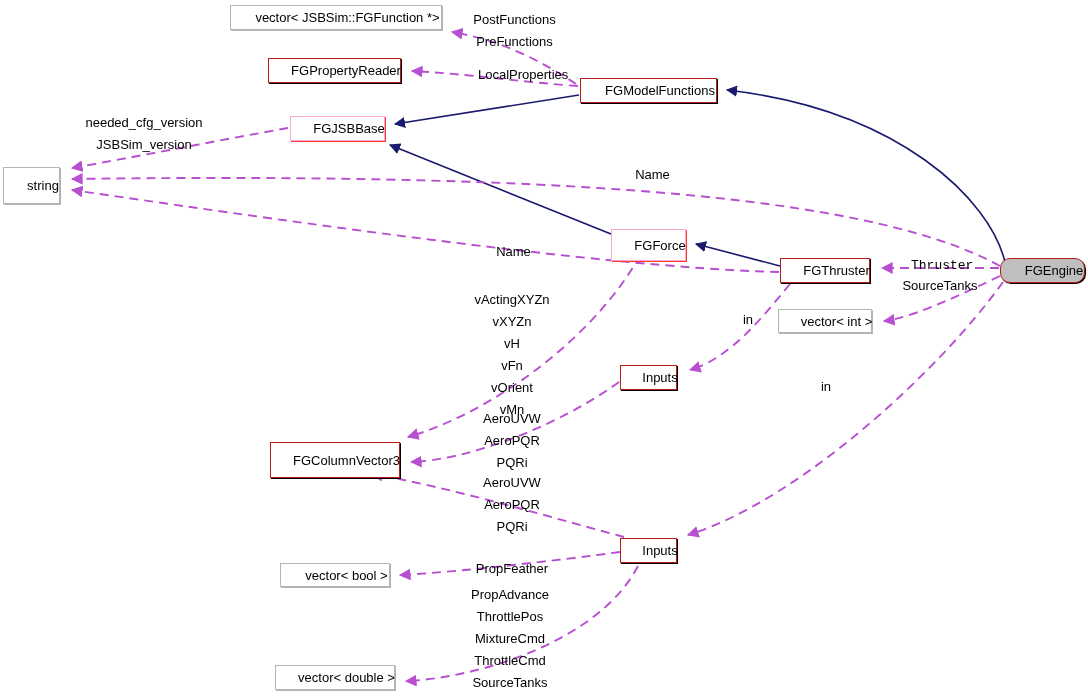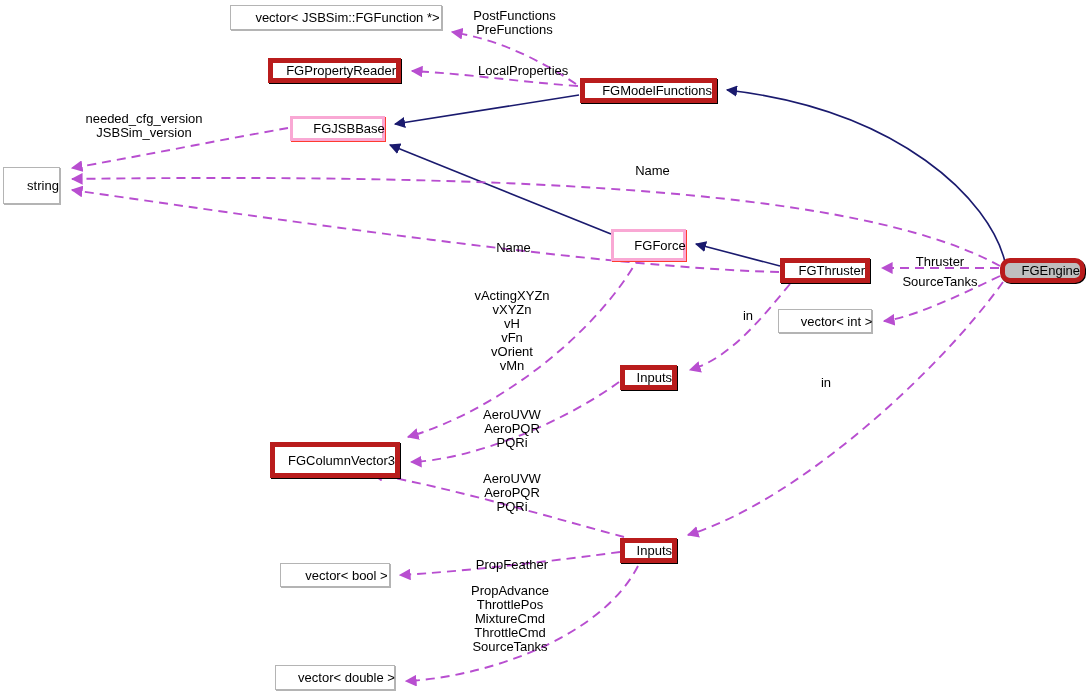--- a/index.html
+++ b/index.html
@@ -31,40 +31,39 @@
     justify-content: center;
     font-size: 13px;
     line-height: 1;
     color: #000000;
     white-space: nowrap;
     background: #ffffff;
     z-index: 5;
     padding-left: 23px;
   }
   .node.black {
-    border: 5px solid #b91c1c;
+    border: 1px solid #b91c1c;
     box-shadow: 1px 1px 0 0 #000000;
-    justify-content: flex-end;
   }
   .node.red {
-    border: 3px solid #f9a8d4;
+    border: 1px solid #f9a8d4;
     box-shadow: 1px 1px 0 0 #ff3b30;
   }
   .node.gray {
     border: 1px solid #b4b4b4;
     box-shadow: 1px 1px 0 0 #b4b4b4;
   }
   .node.filled {
     background: #bfbfbf;
     border-radius: 10px;
   }
   .edge-label {
     position: absolute;
     font-size: 13px;
-    line-height: 14px;
+    line-height: 22px;
     color: #000000;
     white-space: pre;
     text-align: center;
     z-index: 6;
   }
 </style>
 </head>
 <body>
 
 <div id="diagram">
@@ -183,21 +182,21 @@
 
   <div class="edge-label" style="left:478px;top:64px;width:90px;">LocalProperties</div>
 
   <div class="edge-label" style="left:83px;top:112px;width:122px;">needed_cfg_version
 JSBSim_version</div>
 
   <div class="edge-label" style="left:630px;top:164px;width:45px;">Name</div>
 
   <div class="edge-label" style="left:491px;top:241px;width:45px;">Name</div>
 
-  <div class="edge-label" style="left:911px;top:255px;width:58px;">Thruster</div>
+  <div class="edge-label" style="left:911px;top:255px;width:58px;font-family:Liberation Mono, monospace;">Thruster</div>
 
   <div class="edge-label" style="left:898px;top:275px;width:84px;">SourceTanks</div>
 
   <div class="edge-label" style="left:740px;top:309px;width:16px;">in</div>
 
   <div class="edge-label" style="left:470px;top:289px;width:84px;">vActingXYZn
 vXYZn
 vH
 vFn
 vOrient

